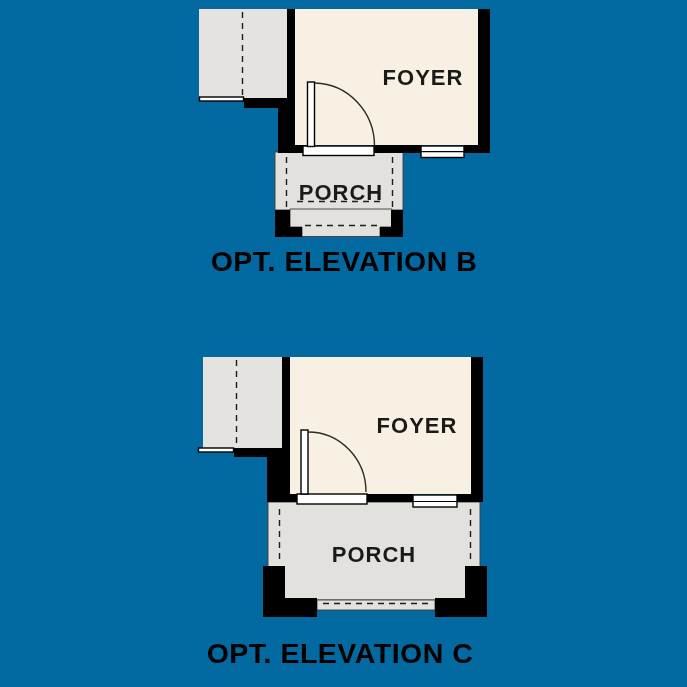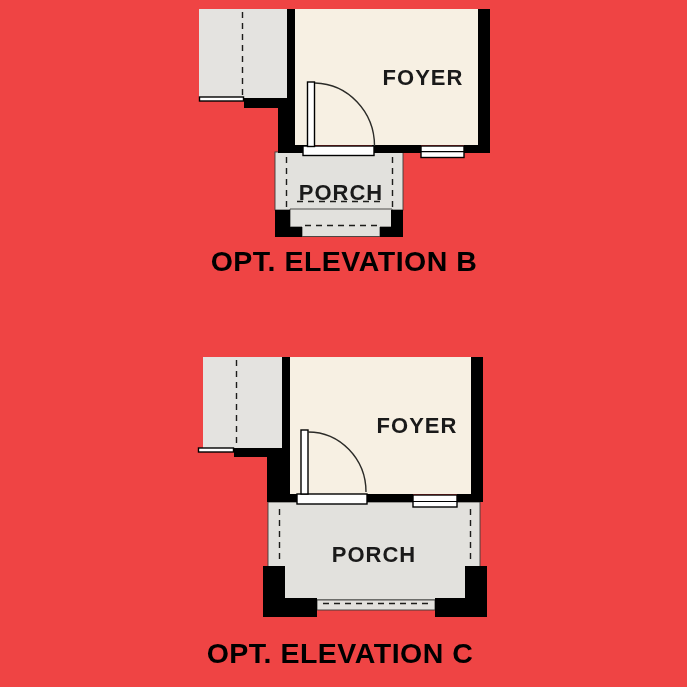--- a/index.html
+++ b/index.html
@@ -4,21 +4,21 @@
 <style>
   html, body {
     margin: 0;
     padding: 0;
     background: #FFFFFF;
   }
   .canvas {
     position: relative;
     width: 687px;
     height: 687px;
-    background: #ef4444;
+    background: #0369a1;
     overflow: hidden;
   }
   svg { display: block; }
   .room-label {
     font-family: "Liberation Sans", "DejaVu Sans", sans-serif;
     font-weight: 700;
     font-size: 22px;
     letter-spacing: 1px;
     fill: #1A1A1A;
   }

